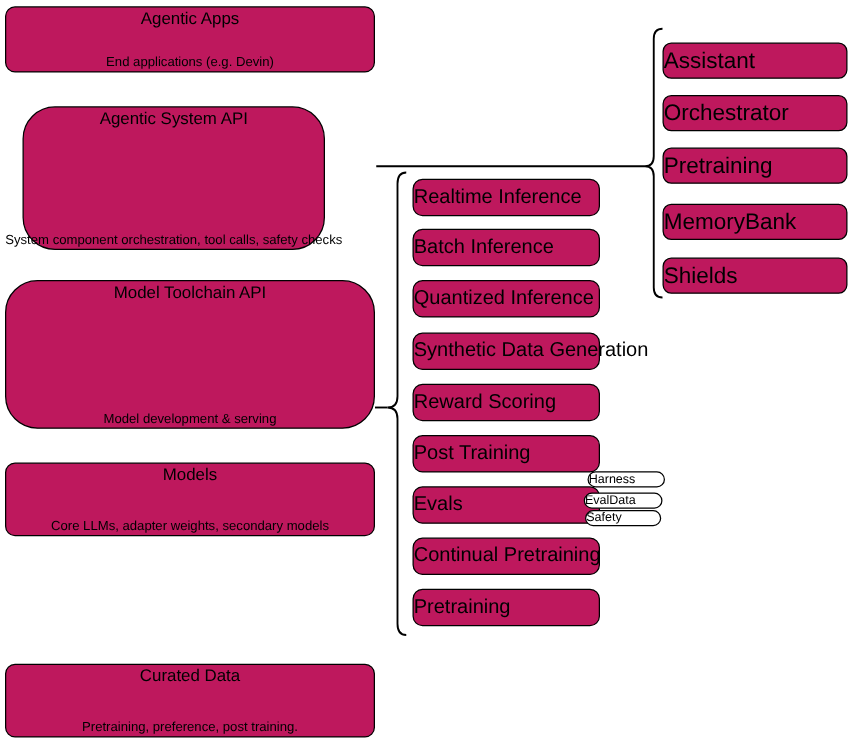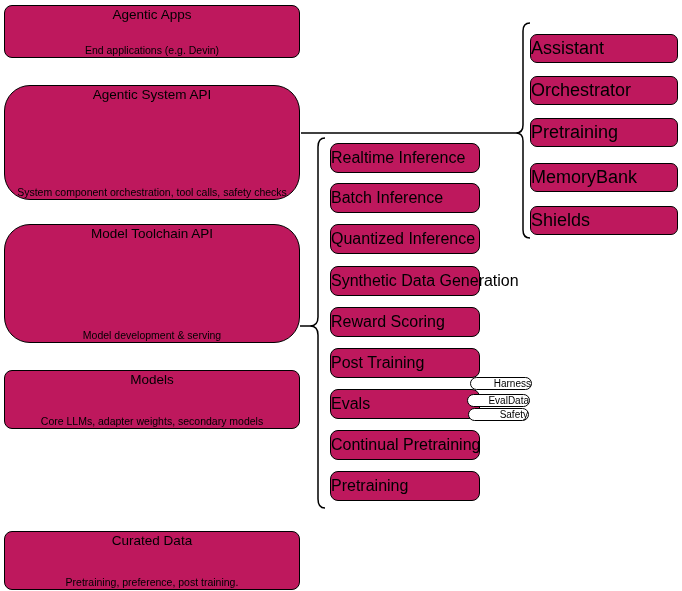--- a/index.html
+++ b/index.html
@@ -18,42 +18,42 @@
   .mid-node{
     left:330px;width:150px;height:30px;border-radius:8px;
     font-size:16px;white-space:nowrap;flex-direction:row;
   }
   .right-node{
     left:530px;width:148px;height:29px;border-radius:7px;
     font-size:18px;white-space:nowrap;flex-direction:row;
   }
   .pill{
     position:absolute;background:#ffffff;border:1.5px solid #000;border-radius:8px;
-    box-sizing:border-box;display:flex;align-items:center;justify-content:flex-end;
+    box-sizing:border-box;display:flex;align-items:center;justify-content:flex-start;
     font-size:10px;line-height:10px;white-space:nowrap;
   }
 </style>
 </head>
 <body>
 
 <div class="canvas">
 
   <svg class="overlay" width="682" height="591" viewBox="0 0 682 591" xmlns="http://www.w3.org/2000/svg">
     <path d="M301,133 L516,133" stroke="#000" stroke-width="1.5" fill="none"></path>
     <path d="M300,326 L310,326" stroke="#000" stroke-width="1.5" fill="none"></path>
     <path d="M325,138 Q318,138 318,147 L318,317 Q318,326 310,326 Q318,326 318,335 L318,499 Q318,508 325,508" stroke="#000" stroke-width="1.5" fill="none"></path>
     <path d="M530,23 Q523,23 523,31 L523,125 Q523,133 516,133 Q523,133 523,141 L523,230 Q523,238 530,238" stroke="#000" stroke-width="1.5" fill="none"></path>
   </svg>
 
   <div class="node" style="left:4px;top:5px;width:296px;height:53px;border-radius:8px">
     <div class="node-title">Agentic Apps</div>
     <div class="node-sub">End applications (e.g. Devin)</div>
   </div>
 
-  <div class="node" style="left:4px;top:85px;width:296px;height:115px;border-radius:26px">
+  <div class="node" style="left:18px;top:85px;width:242px;height:115px;border-radius:26px">
     <div class="node-title">Agentic System API</div>
     <div class="node-sub">System component orchestration, tool calls, safety checks</div>
   </div>
 
   <div class="node" style="left:4px;top:224px;width:296px;height:119px;border-radius:26px">
     <div class="node-title">Model Toolchain API</div>
     <div class="node-sub">Model development &amp; serving</div>
   </div>
 
   <div class="node" style="left:4px;top:370px;width:296px;height:59px;border-radius:8px">

